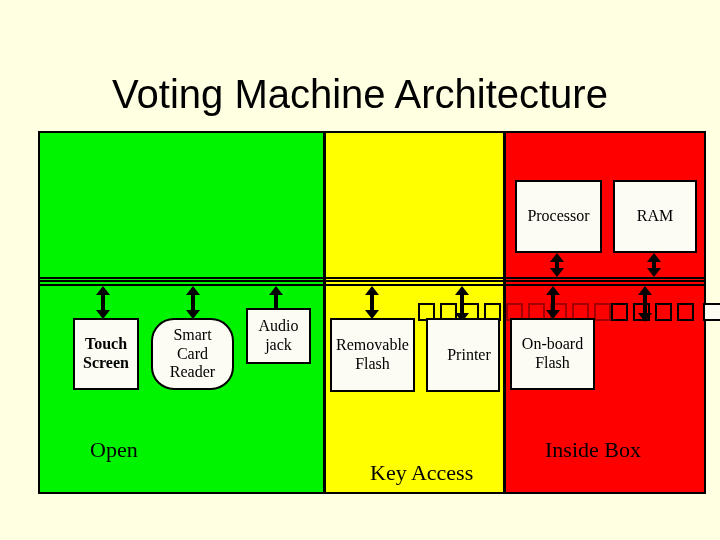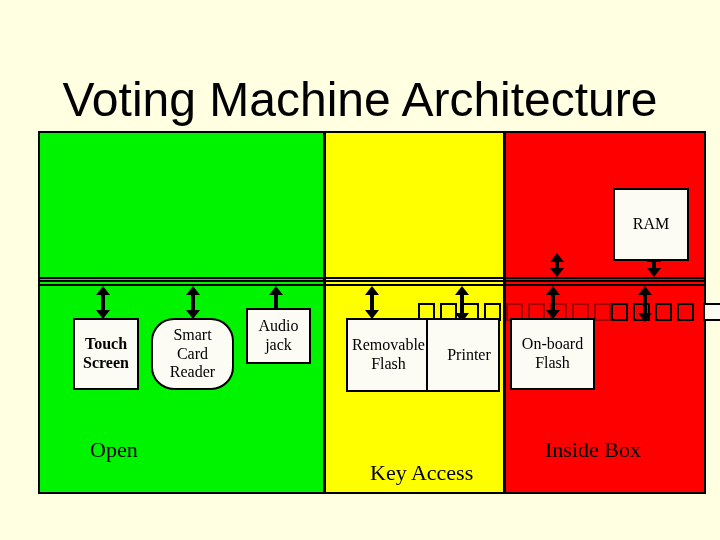--- a/index.html
+++ b/index.html
@@ -9,21 +9,21 @@
   html,body{margin:0;padding:0;}
   #canvas{
     position:relative; width:720px; height:540px; overflow:hidden;
     background:var(--cream);
     font-family:"Liberation Serif", serif;
   }
   .title{
     position:absolute; left:0; top:72px; width:720px;
     text-align:center;
     font-family:"Liberation Sans", sans-serif;
-    font-size:48px; color:var(--ink); letter-spacing:0px;
+    font-size:40px; color:var(--ink); letter-spacing:0px;
     white-space:nowrap;
   }
   
   .frame{
     position:absolute; left:38px; top:131px; width:668px; height:363px;
     border:2px solid #000; box-sizing:border-box; display:flex;
   }
   .zone{height:100%;}
   .zone-open{width:283px; background:var(--green);}
   .zone-key{width:180px; background:var(--yellow); border-left:3px solid #000; box-sizing:border-box;}
@@ -81,24 +81,25 @@
 
   <div class="bus"></div>
 
   <div class="comp" style="left:73px;  top:318px; width:66px; height:72px;font-weight:bold;">Touch
 Screen</div>
   <div class="comp" style="left:151px; top:318px; width:83px; height:72px;border-radius:23px;">Smart
 Card
 Reader</div>
   <div class="comp" style="left:246px; top:308px; width:65px; height:56px;">Audio
 jack</div>
-  <div class="comp" style="left:330px; top:318px; width:85px; height:74px;margin-left:16px;">Removable
+  <div class="comp" style="left:330px; top:318px; width:85px; height:74px;">Removable
 Flash</div>
   <div class="comp" style="left:426px; top:318px; width:74px; height:74px;padding-left:12px;">Printer</div>
-  <div class="comp" style="left:613px; top:180px; width:76px; height:73px;margin-top:8px;">RAM</div>
+  <div class="comp" style="left:515px; top:180px; width:87px; height:73px;">Processor</div>
+  <div class="comp" style="left:613px; top:180px; width:84px; height:73px;">RAM</div>
   <div class="comp" style="left:510px; top:318px; width:85px; height:72px;">On-board
 Flash</div>
 
   <div class="zone-label" id="label-open">Open</div>
   <div class="zone-label" id="label-key">Key Access</div>
   <div class="zone-label" id="label-inside">Inside Box</div>
 
 <div class="dbl-arrow" style="left: 103px; top: 286px; height: 33px;">
       <div class="ah up"></div>
       <div class="shaft"></div>

